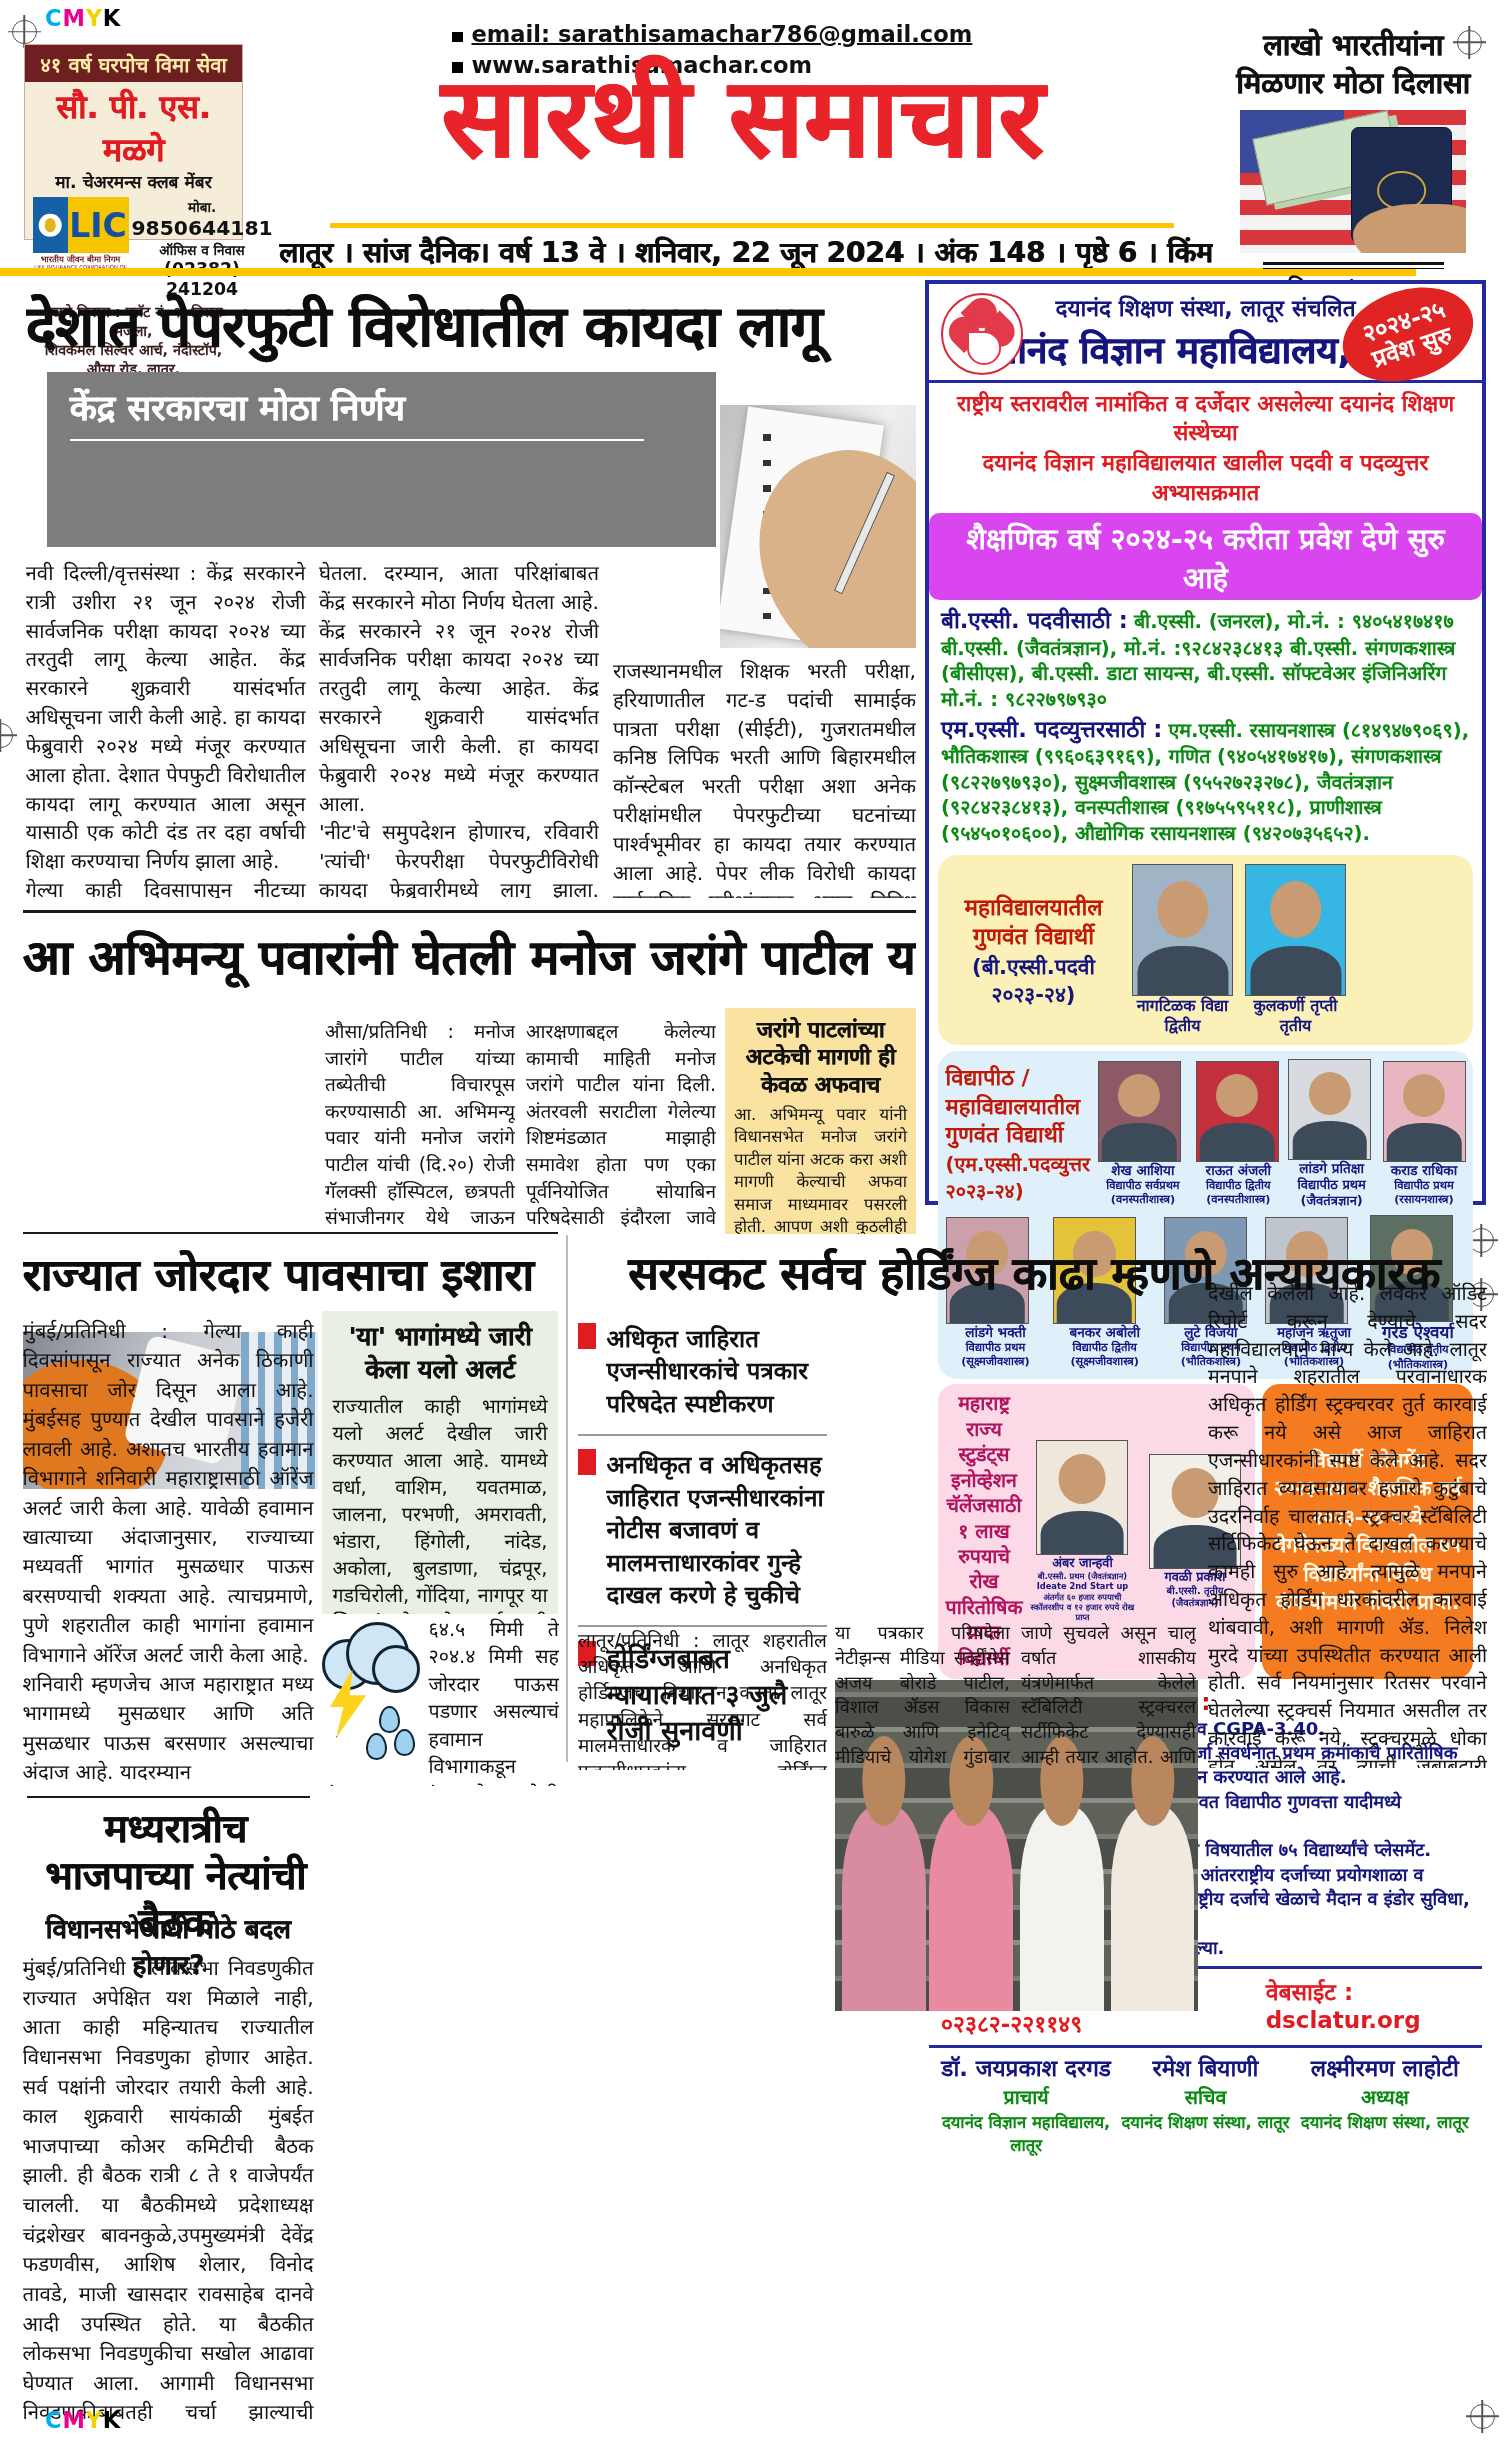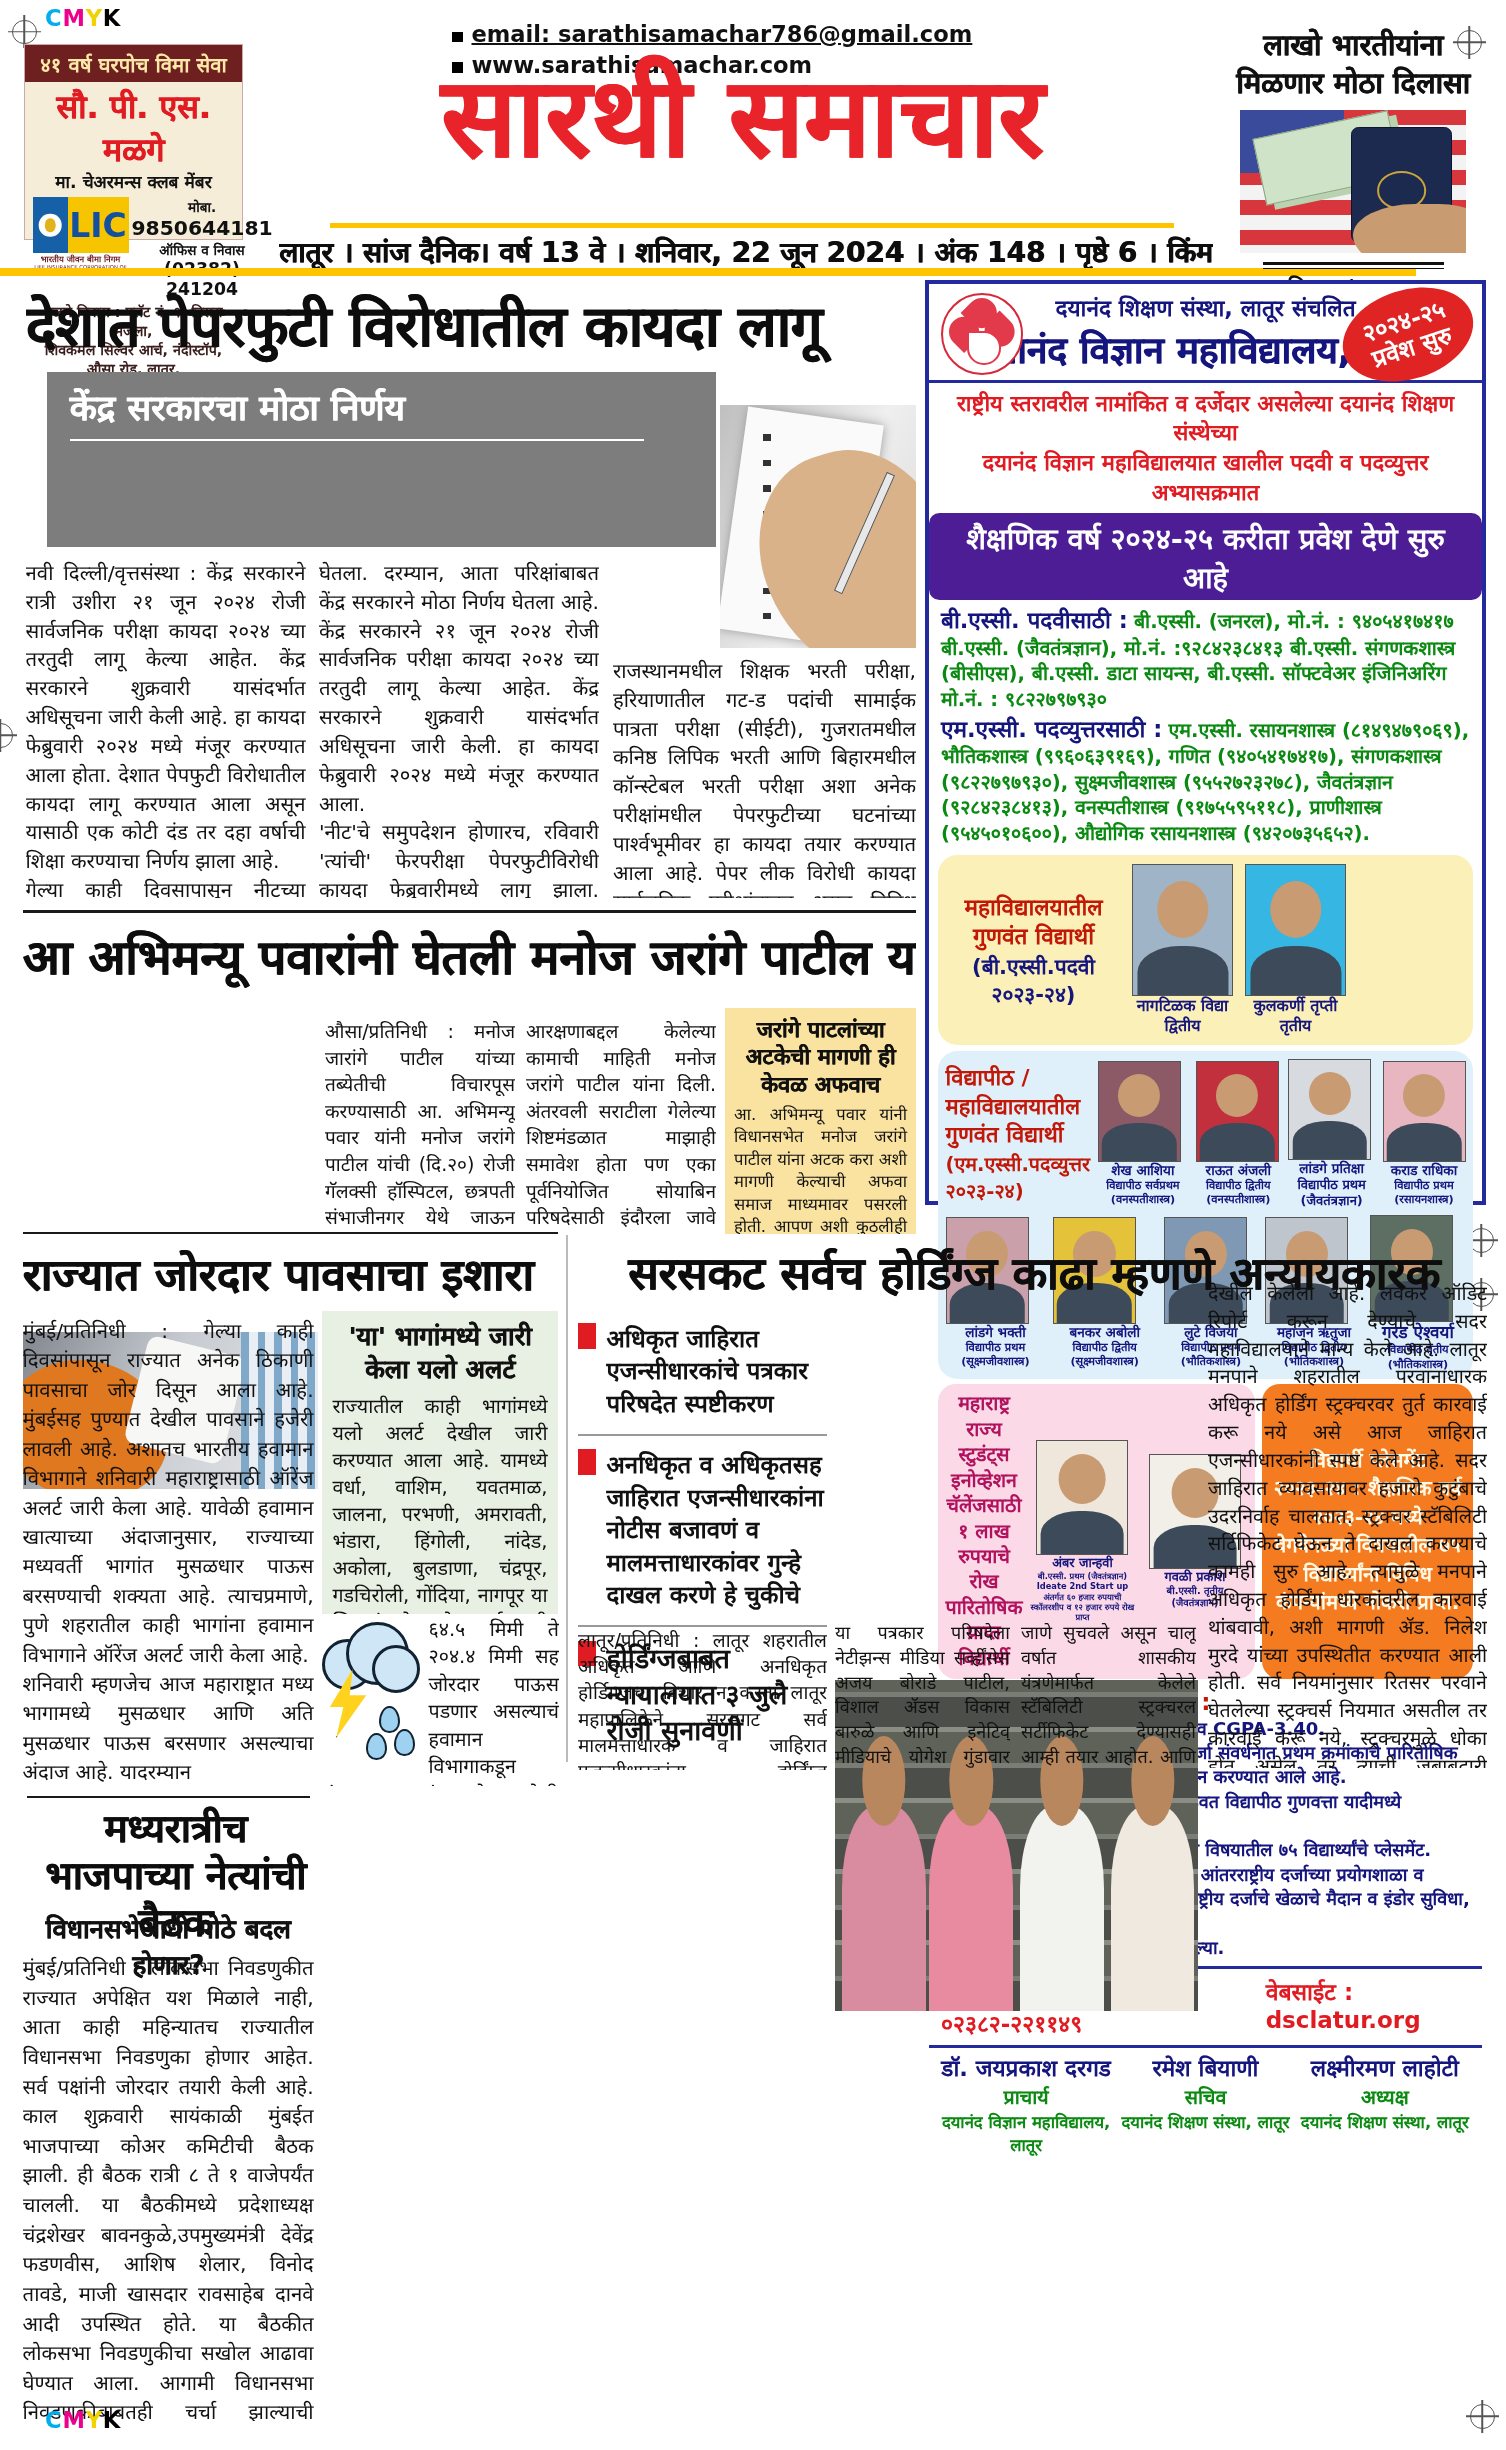--- a/index.html
+++ b/index.html
@@ -29,21 +29,21 @@
   .liclogo{display:flex;width:96px;height:56px}
   .liclogo .lb{width:35px;background:#1660a8;position:relative}
   .liclogo .lb::before{content:"";position:absolute;left:50%;top:50%;width:22.6px;height:22.6px;border-radius:50%;background:#fff;transform:translate(-50%,-50%)}
   .liclogo .lb::after{content:"";position:absolute;left:50%;top:50%;width:10.5px;height:13.6px;border-radius:50%;background:#e3b31c;transform:translate(-50%,-50%)}
   .liclogo .ly{flex:1;background:#f7c500;color:#1450a0;font-weight:bold;font-size:33px;display:flex;align-items:center;justify-content:center}
   
   .collegead{border:4.5px solid #232a9e;background:#fff}
   .oval{position:absolute;right:7.5px;top:6px;width:134px;height:89px;background:#e02424;color:#fff;border-radius:50%;
         transform:rotate(-18deg);display:flex;align-items:center;justify-content:center;text-align:center;
         font-weight:bold;font-size:24px;line-height:1.1}
-  .bluepill{background:#4c1d95;color:#fff;font-weight:bold;border-radius:10.5px;padding:4.5px 19.6px;display:inline-block}
+  .bluepill{background:#d946ef;color:#fff;font-weight:bold;border-radius:10.5px;padding:4.5px 19.6px;display:inline-block}
   .capn{color:#15157e;font-weight:bold;font-size:16px;line-height:1.25;text-align:center}
   
   .flogo{border-radius:50%;background:#fff;border:2.3px solid #d6293a;position:relative;overflow:hidden}
   .flogo i{position:absolute;width:38%;height:38%;border-radius:50% 50% 50% 0;background:#e23a4a}
   .flogo i:nth-child(1){left:31%;top:4%;transform:rotate(45deg)}
   .flogo i:nth-child(2){left:8%;top:28%;transform:rotate(-45deg)}
   .flogo i:nth-child(3){left:54%;top:28%;transform:rotate(135deg)}
   .flogo i:nth-child(4){left:31%;top:46%;border-radius:0 50% 50% 50%;background:#fff;border:2.3px solid #e23a4a}
   
   .cloud{position:relative}

